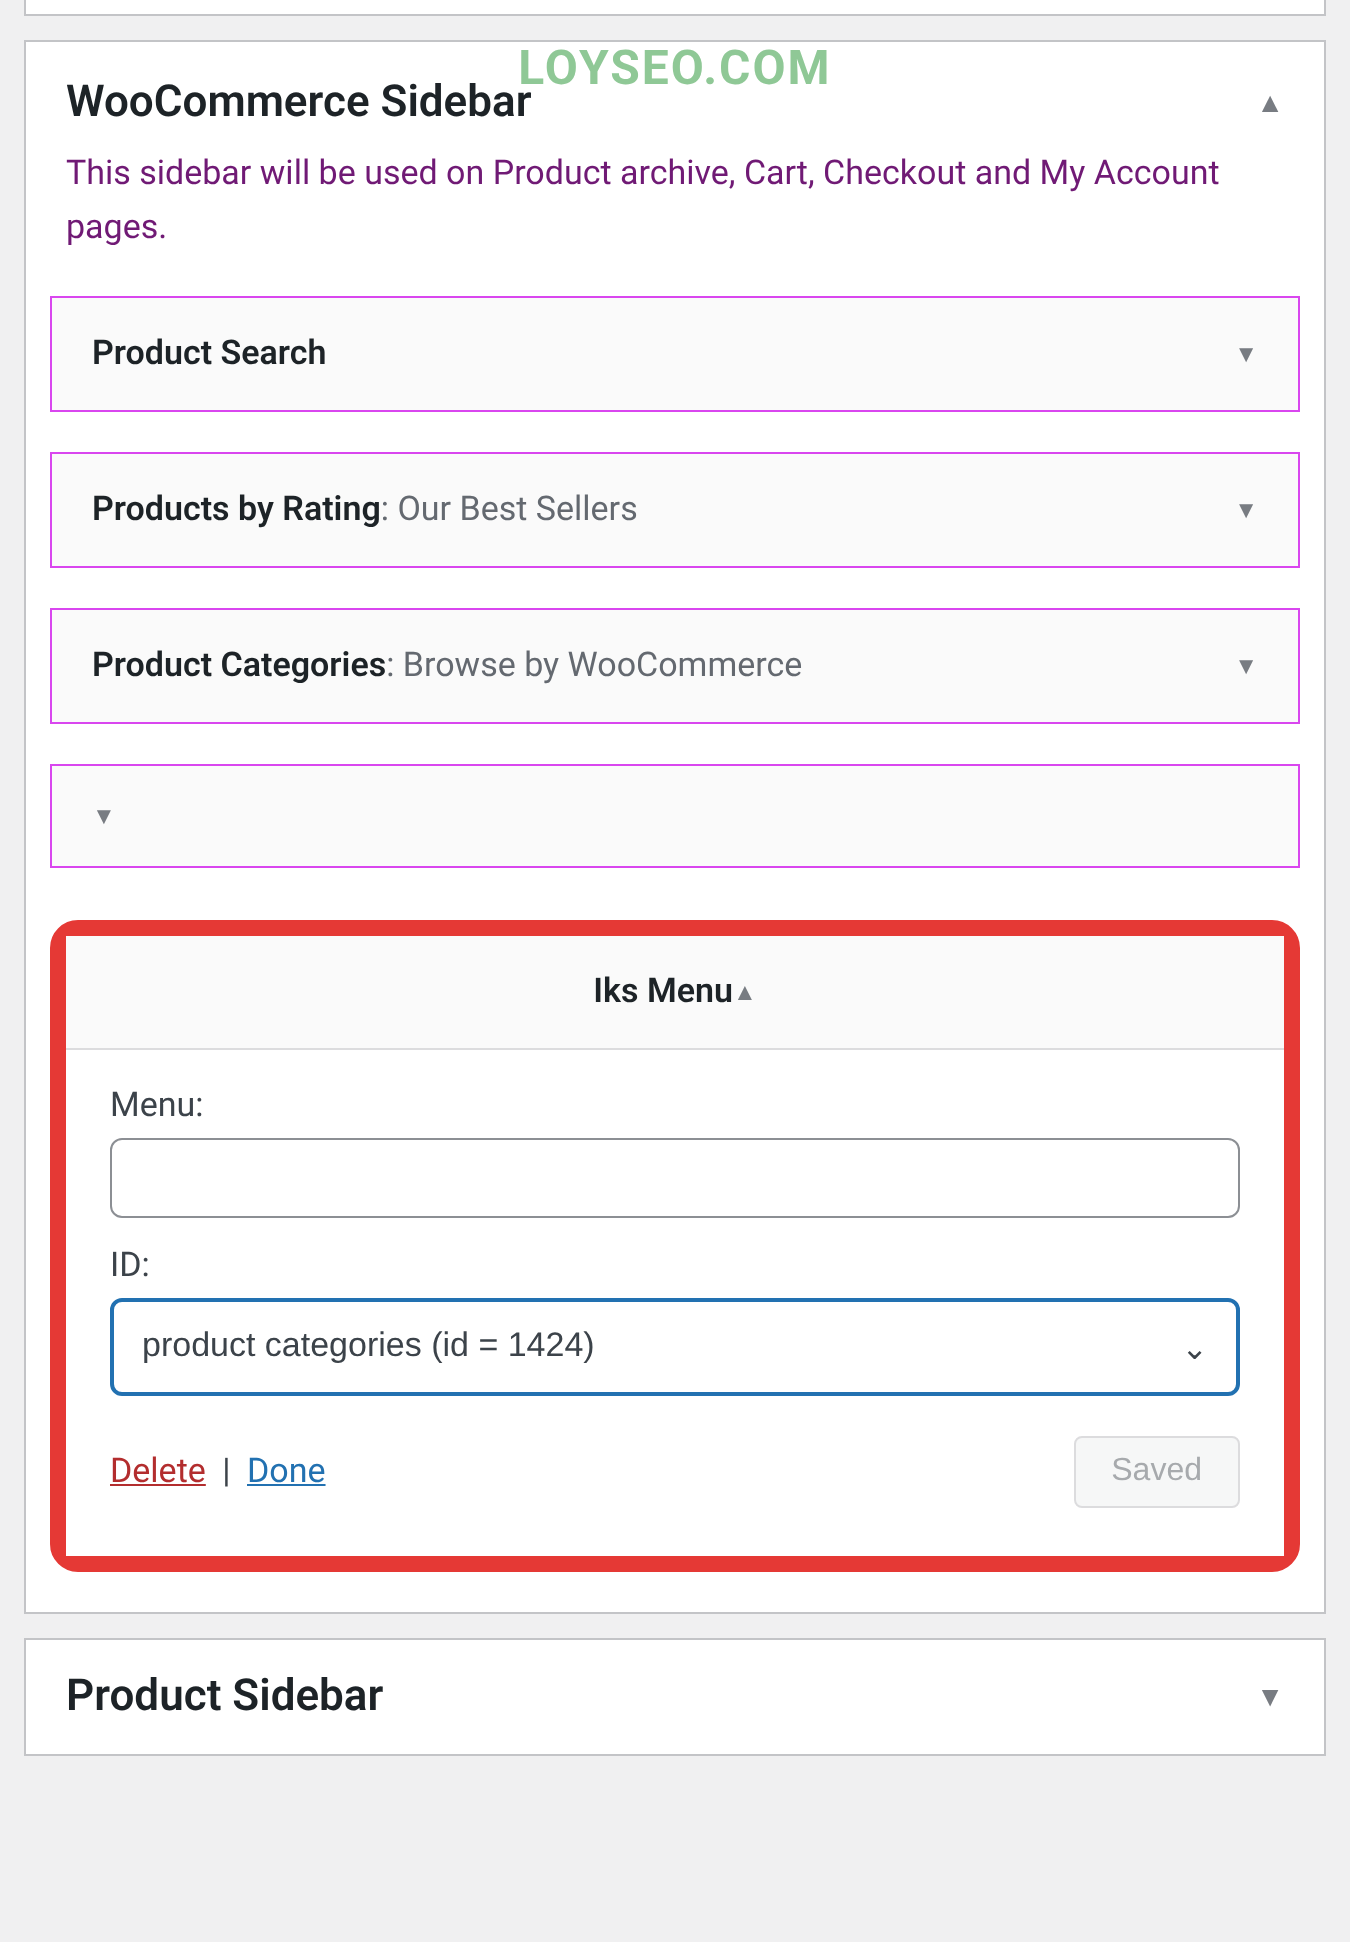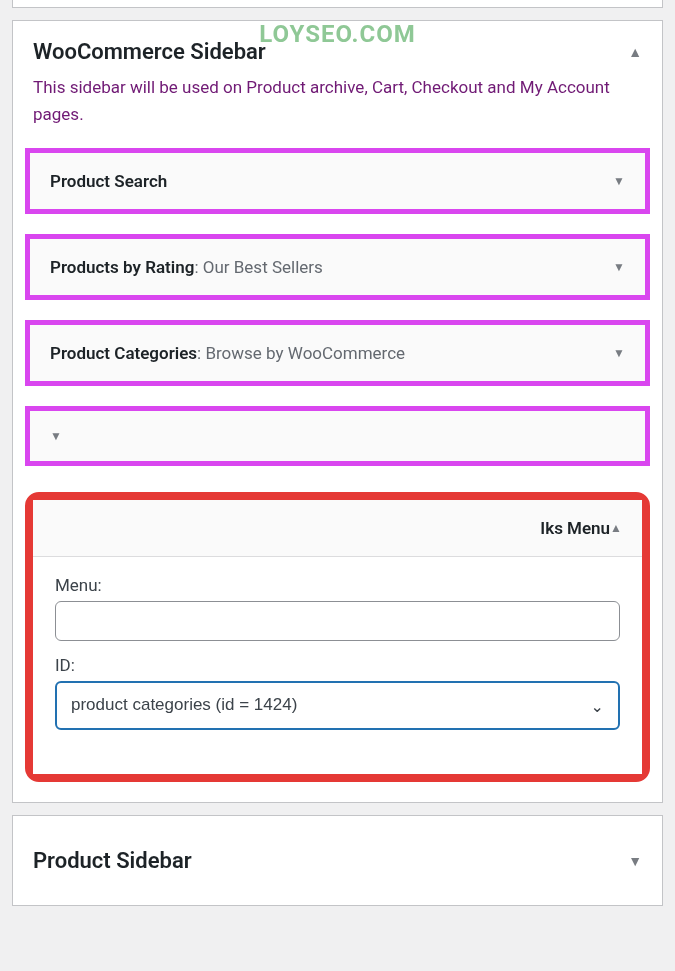--- a/index.html
+++ b/index.html
@@ -61,21 +61,21 @@
     .panel-description {
       padding: 0 20px 20px 20px;
       font-size: 17px;
       line-height: 1.6;
       color: #701a75;
     }
     .widget-list {
       padding: 0 12px 6px 12px;
     }
     .widget-item {
-      border: 5px solid #d946ef;
+      border: 1px solid #d946ef;
       background: #fafafa;
       margin-bottom: 20px;
     }
     .widget-header {
       display: flex;
       justify-content: space-between;
       align-items: center;
       padding: 18px 20px;
       cursor: pointer;
       background: #fafafa;
@@ -98,21 +98,21 @@
       border-radius: 14px;
       background: #fff;
       margin: 0 12px 20px 12px;
       padding: 0;
     }
     .highlighted-inner {
       background: #fff;
     }
     .highlighted-header {
       display: flex;
-      justify-content: flex-end;
+      justify-content: center;
       align-items: center;
       padding: 18px 20px;
       background: #fafafa;
       border-bottom: 1px solid #dcdcde;
       cursor: pointer;
     }
     .highlighted-title {
       font-size: 17px;
       font-weight: 600;
       color: #1d2327;
@@ -194,21 +194,21 @@
     }
     .product-sidebar-panel {
       background: #fff;
       border: 1px solid #c3c4c7;
       margin-top: 0;
     }
     .ps-header {
       display: flex;
       justify-content: space-between;
       align-items: center;
-      padding: 32px 20px;
+      padding: 16px 20px;
       cursor: pointer;
     }
   </style>
 </head>
 <body>
 
 <div class="watermark">LOYSEO.COM</div>
 
 <div class="container">
   <div class="top-sliver"></div>
@@ -266,20 +266,28 @@
           <input type="text" class="text-input" value="" style="">
 
           <label class="form-label">ID:</label>
           <div class="select-wrapper">
             <select class="select-input">
               <option>product categories (id = 1424)</option>
             </select>
             <span class="select-chevron">⌄</span>
           </div>
 
+          <div class="widget-footer">
+            <div class="footer-links">
+              <a class="delete-link">Delete</a>
+              <span class="separator">|</span>
+              <a class="done-link">Done</a>
+            </div>
+            <button class="saved-button">Saved</button>
+          </div>
         </div>
       </div>
     </div>
 
   </div>
 
   <div class="product-sidebar-panel">
     <div class="ps-header">
       <h2 class="panel-title">Product Sidebar</h2>
       <span class="toggle-arrow">▼</span>

